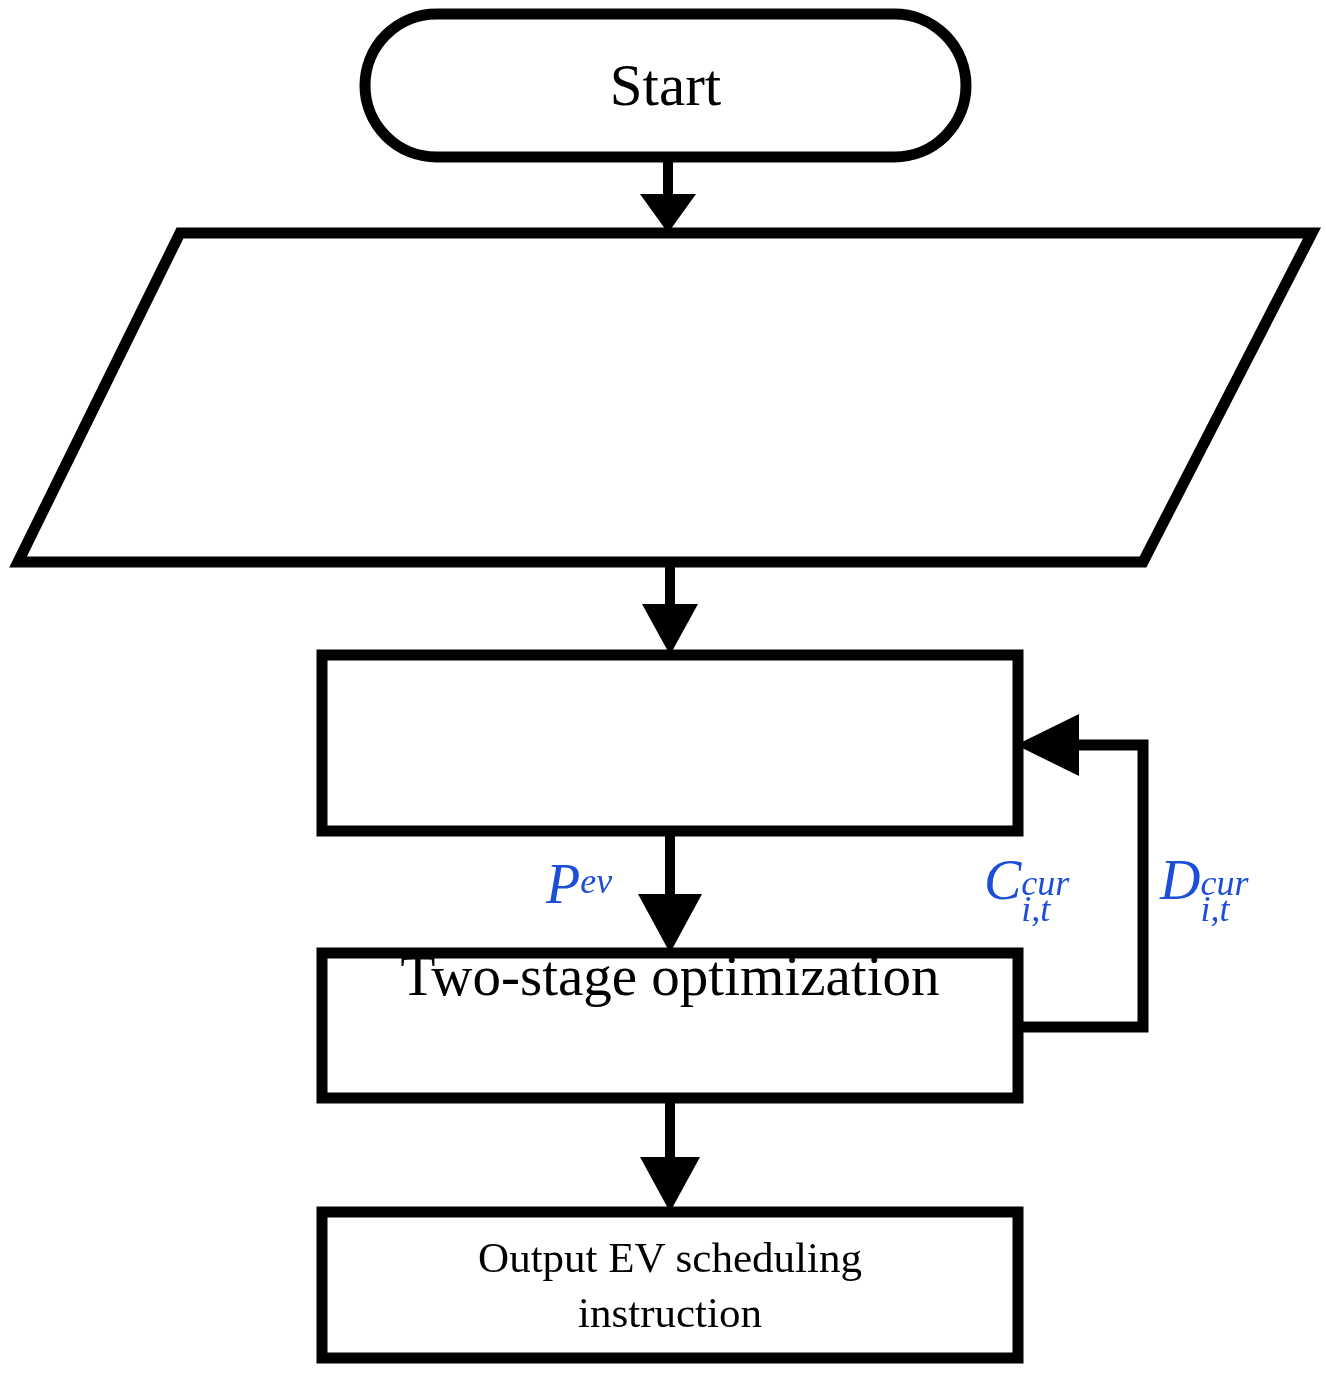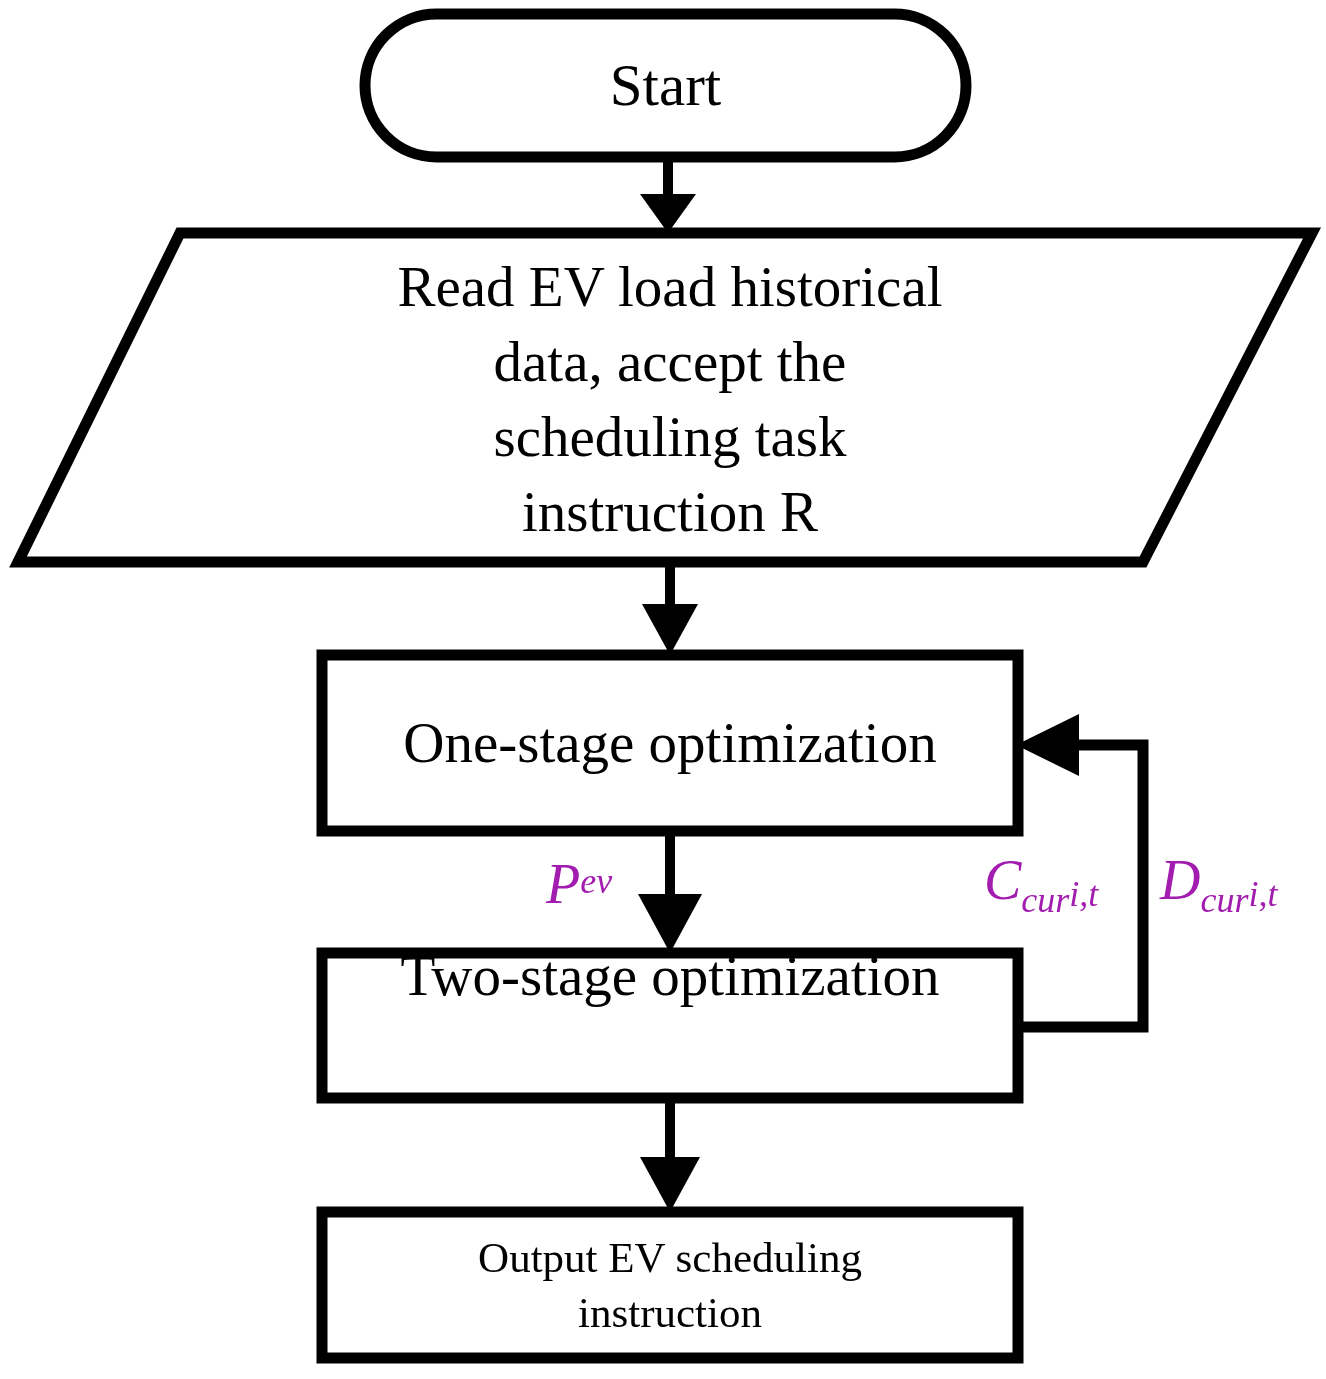--- a/index.html
+++ b/index.html
@@ -66,21 +66,21 @@
   #output-label {
     left: 322px;
     top: 1212px;
     width: 696px;
     height: 146px;
     font-size: 43px;
     line-height: 1.28;
   }
   .math-label {
     position: absolute;
-    color: #a21caf;
+    color: #1d4ed8;
     font-family: "Liberation Serif", "DejaVu Serif", serif;
     font-style: italic;
     pointer-events: none;
     white-space: nowrap;
   }
   .math-label .base {
     font-size: 56px;
   }
   .math-label .sup {
     font-size: 36px;
@@ -89,22 +89,22 @@
     top: -4px;
   }
   .math-label .sub {
     font-size: 36px;
     vertical-align: sub;
     position: relative;
     top: 6px;
   }
   .math-label .stack {
     display: inline-flex;
-    flex-direction: row;
-    align-items: flex-end;
+    flex-direction: column;
+    align-items: flex-start;
     vertical-align: middle;
     position: relative;
     top: 1px;
     line-height: 1;
   }
   .math-label .stack .sup {
     font-size: 36px;
     vertical-align: baseline;
     top: 0;
     margin-bottom: -6px;
@@ -167,26 +167,21 @@
       <line x1="670" y1="1098" x2="670" y2="1158" stroke="#000000" stroke-width="10"></line>
       <polygon points="640,1157 700,1157 670,1212" fill="#000000"></polygon>
     </g>
 
     <rect x="322" y="1212" width="696" height="146" fill="#ffffff" stroke="#000000" stroke-width="11"></rect>
 
   </svg>
 
   <div class="node-label" id="start-label">Start</div>
 
-  <div class="node-label" id="input-label">Read EV load historical
-data, accept the
-scheduling task
-instruction R</div>
-
-  <div class="node-label" id="onestage-label">One-stage optimization</div>
+
 
   <div class="node-label" id="twostage-label">Two-stage optimization</div>
 
   <div class="node-label" id="output-label">Output EV scheduling
 instruction</div>
 
   <div class="math-label" id="pev-label">
     <span class="base">P</span><span class="sup">ev</span>
   </div>
 

